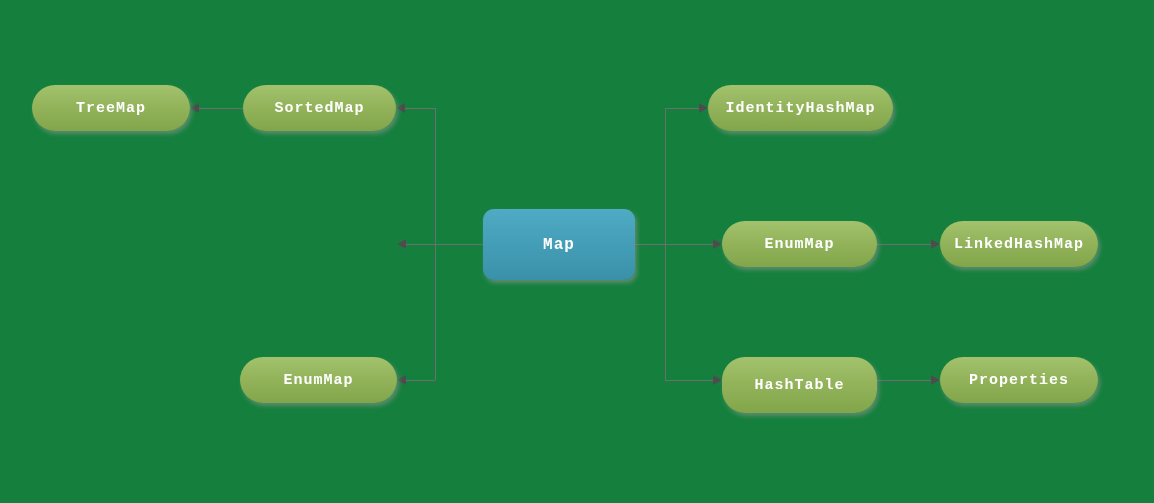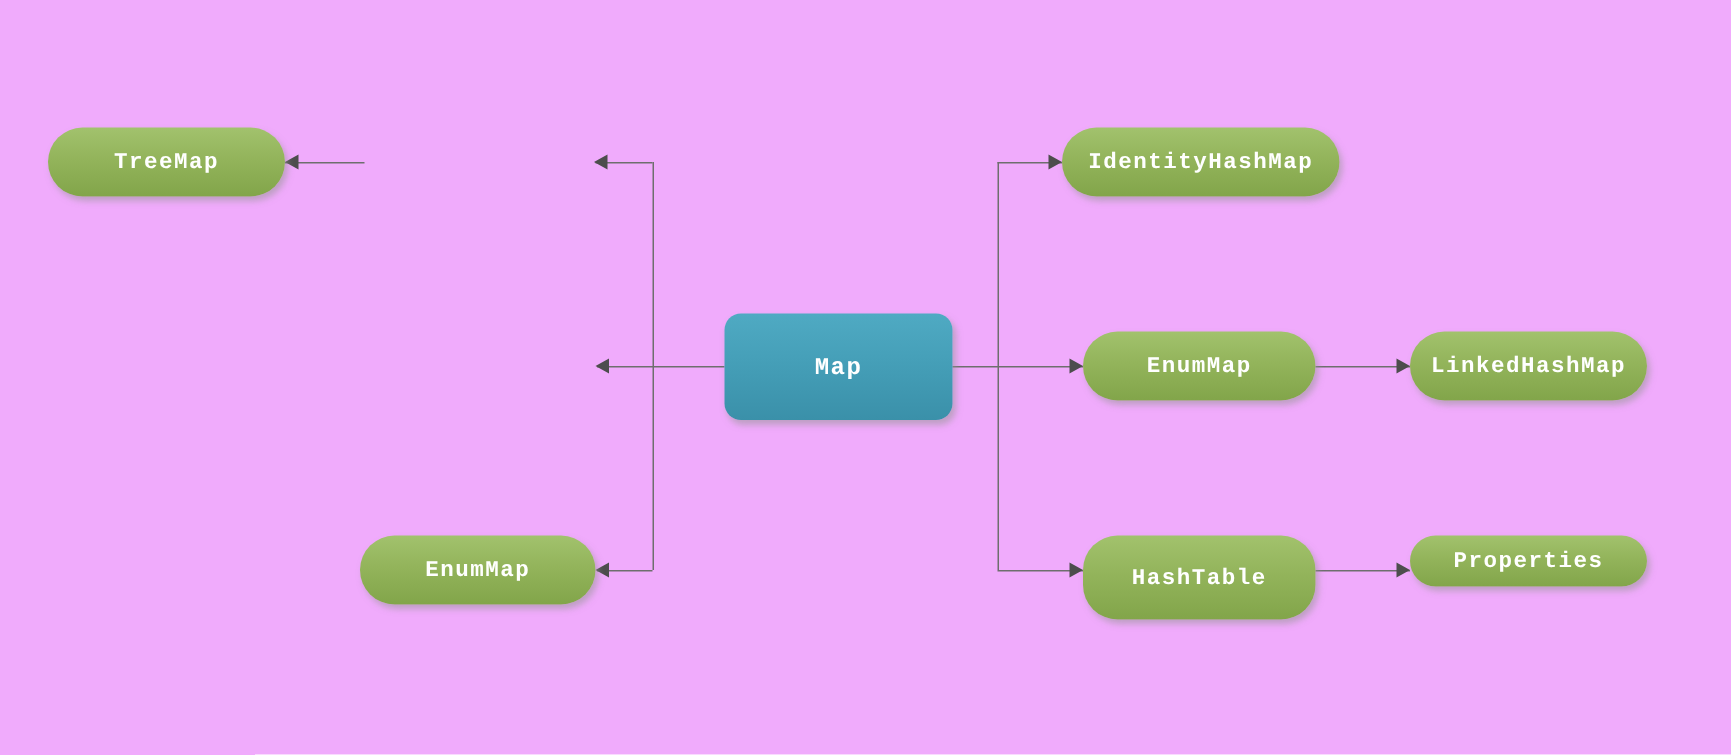--- a/index.html
+++ b/index.html
@@ -1,20 +1,20 @@
 <!DOCTYPE html>
 <html><head>
 <meta charset="utf-8">
 <style>
   html, body { margin: 0; padding: 0; background: #ffffff; }
   .canvas {
     position: relative;
     width: 1154px;
     height: 503px;
-    background: #f0abfc;
+    background: #15803d;
     overflow: hidden;
     font-family: "Liberation Mono", "DejaVu Sans Mono", monospace;
   }
   .node {
     position: absolute;
     display: flex;
     align-items: center;
     justify-content: center;
     color: #ffffff;
     font-weight: bold;
@@ -69,21 +69,22 @@
   <div class="arrow left" style="left:396px; top:103px;"></div>
   <div class="arrow left" style="left:397px; top:239px;"></div>
   <div class="arrow left" style="left:397px; top:375px;"></div>
   <div class="arrow right" style="left:699px; top:103px;"></div>
   <div class="arrow right" style="left:713px; top:239px;"></div>
   <div class="arrow right" style="left:713px; top:375px;"></div>
   <div class="arrow right" style="left:931px; top:239px;"></div>
   <div class="arrow right" style="left:931px; top:375px;"></div>
 
   <div class="node pill" style="left:32px;  top:85px;  width:158px; height:46px;">TreeMap</div>
+  <div class="node pill" style="left:243px; top:85px;  width:153px; height:46px;">SortedMap</div>
   <div class="node pill" style="left:240px; top:357px; width:157px; height:46px;">EnumMap</div>
   <div class="node root" style="left:483px; top:209px; width:152px; height:71px;">Map</div>
   <div class="node pill" style="left:708px; top:85px;  width:185px; height:46px;">IdentityHashMap</div>
   <div class="node pill" style="left:722px; top:221px; width:155px; height:46px;">EnumMap</div>
   <div class="node pill" style="left:940px; top:221px; width:158px; height:46px;">LinkedHashMap</div>
   <div class="node pill" style="left:722px; top:357px; width:155px; height:56px;">HashTable</div>
-  <div class="node pill" style="left:940px; top:357px; width:158px; height:34px;">Properties</div>
+  <div class="node pill" style="left:940px; top:357px; width:158px; height:46px;">Properties</div>
 
 </div>
 
 </body></html>

